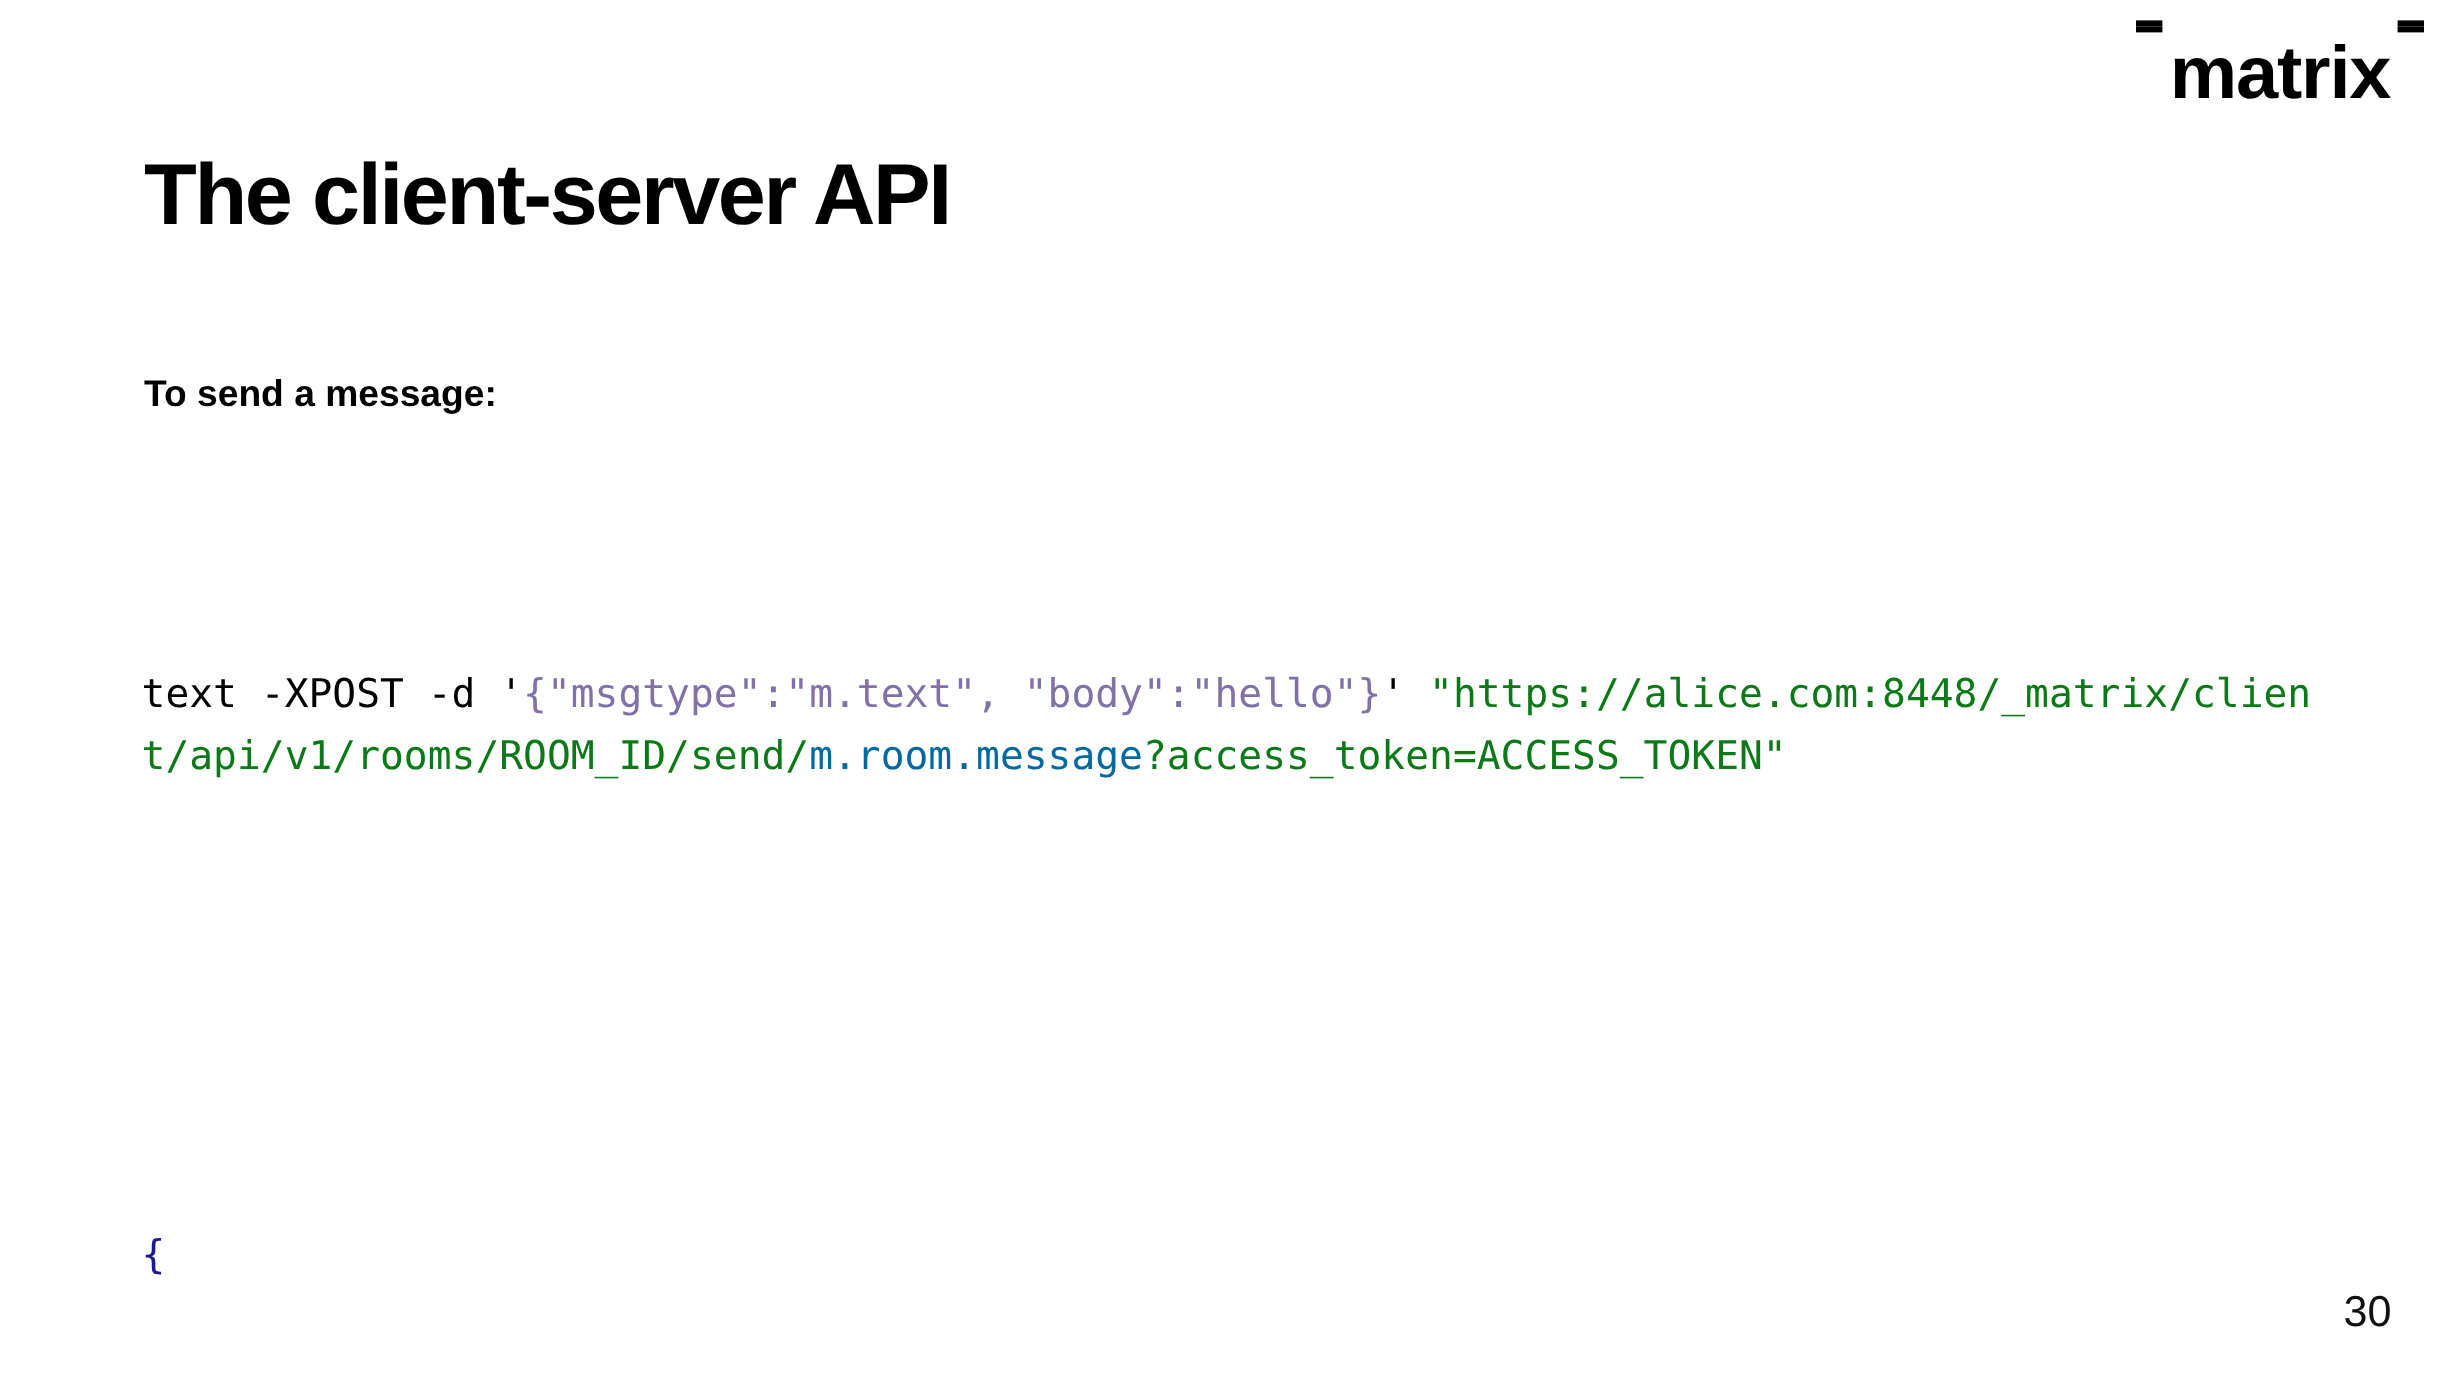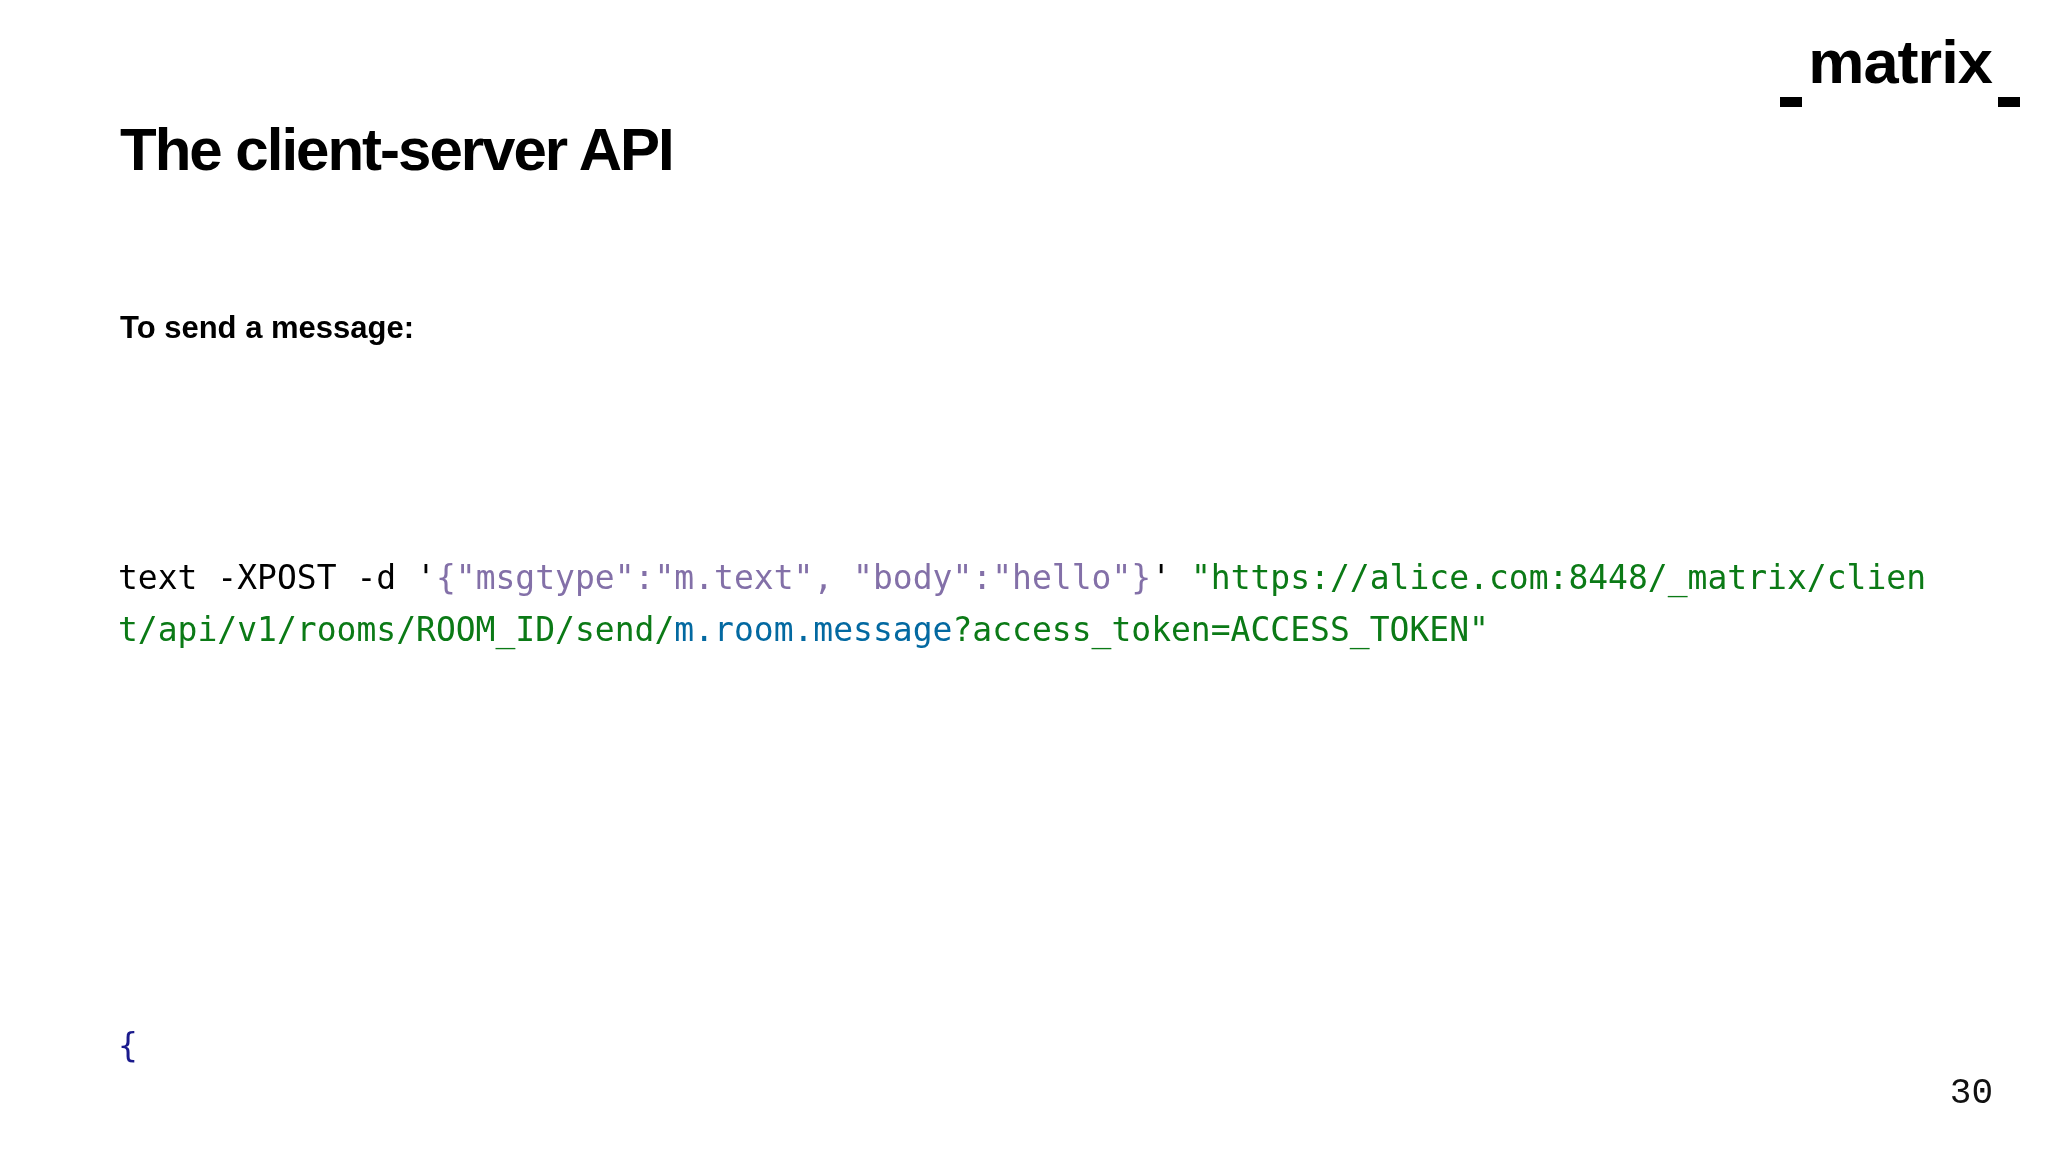--- a/index.html
+++ b/index.html
@@ -21,21 +21,21 @@
     inset: 0;
     background: #ffffff;
   }
 
   
   .logo {
     position: absolute;
     top: 22px;
     right: 28px;
     display: flex;
-    align-items: flex-end;
+    align-items: flex-start;
     height: 80px;
     user-select: none;
   }
   .logo-bracket {
     width: 22px;
     position: relative;
   }
   .logo-bracket::before,
   .logo-bracket::after,
   .logo-bracket > i {
@@ -66,21 +66,21 @@
     transform: scaleX(1.02);
   }
 
   
   .title {
     position: absolute;
     left: 120px;
     top: 78px;
     font-family: "Liberation Sans", sans-serif;
     font-weight: bold;
-    font-size: 60px;
+    font-size: 72px;
     line-height: 1.05;
     letter-spacing: -2px;
     color: #000000;
     white-space: nowrap;
   }
 
   
   .subtitle {
     position: absolute;
     left: 120px;
@@ -123,21 +123,21 @@
     display: block;
     color: #1a1a8c;
     white-space: pre;
   }
 
   
   .page-number {
     position: absolute;
     right: 55px;
     bottom: 38px;
-    font-family: Liberation Mono, monospace;
+    font-family: Liberation Sans, sans-serif;
     font-size: 36px;
     color: #111111;
     text-align: right;
   }
 </style>
 </head>
 <body>
 
 <div class="slide">
 

